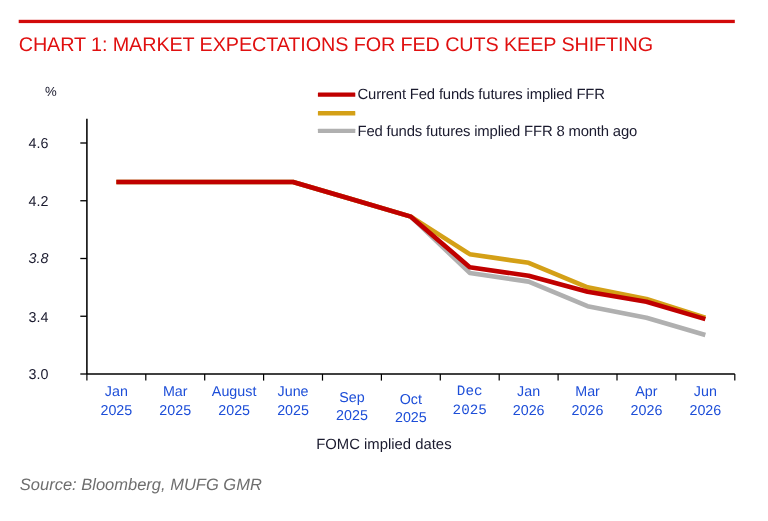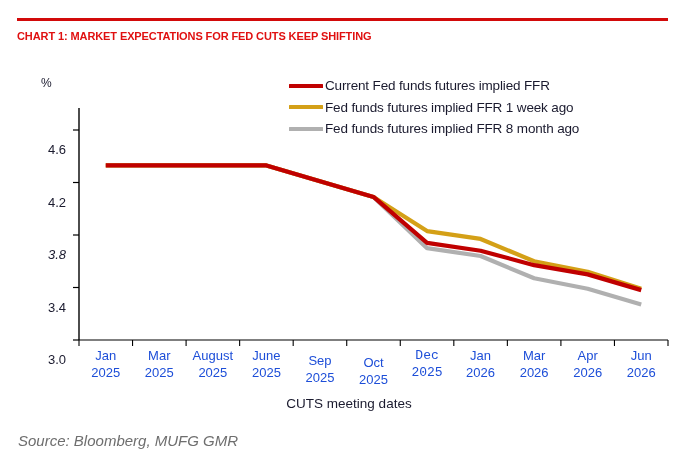--- a/index.html
+++ b/index.html
@@ -13,21 +13,21 @@
   }
   #chart-root{position:absolute;left:0;top:0;width:698px;height:474px;}
 
   .top-rule{
     position:absolute;left:17px;top:18px;width:651px;height:3px;
     background:#d20a0a;
   }
 
   .chart-title{
     position:absolute;left:17px;top:30px;
-    font-size:11px;font-weight:bold;letter-spacing:-0.1px;
+    font-size:18px;font-weight:normal;letter-spacing:-0.1px;
     color:#e01010;white-space:nowrap;
   }
 
   .y-unit{
     position:absolute;left:41px;top:76px;
     font-size:12px;color:#1a1a2e;
   }
 
   .legend{
     position:absolute;left:289px;top:79px;
@@ -43,23 +43,22 @@
   }
 
   .plot{
     position:absolute;left:0;top:0;width:698px;height:474px;
     pointer-events:none;
   }
 
   .ylabel{
     position:absolute;
     font-size:13px;color:#1a1a2e;
-    text-align:right;width:40px;
+    text-align:left;width:40px;
     transform:translateY(-50%);
-    margin-top:19px;
   }
 
   .xlabel{
     position:absolute;
     font-size:13px;color:#1d4ed8;
     text-align:center;width:60px;
     transform:translateX(-50%);
     line-height:16.5px;
   }
 
@@ -84,21 +83,20 @@
 
   <div class="y-unit">%</div>
 
   <div class="legend" id="legend">
       <div class="legend-row">
         <div class="legend-swatch" style="background: rgb(192, 0, 0);"></div>
         <div class="legend-label">Current Fed funds futures implied FFR</div>
       </div>
       <div class="legend-row">
         <div class="legend-swatch" style="background: rgb(212, 160, 23);"></div>
-        <div class="legend-label">Fed funds futures implied FFR 1 week ago</div>
       </div>
       <div class="legend-row">
         <div class="legend-swatch" style="background: rgb(176, 176, 176);"></div>
         <div class="legend-label">Fed funds futures implied FFR 8 month ago</div>
       </div>
     </div>
 
   <div id="axis-labels">
       <div class="ylabel" style="left: 26px; top: 340px;">3.0</div>
       <div class="ylabel" style="left: 26px; top: 287.5px;">3.4</div>
@@ -169,17 +167,17 @@
       <line x1="453.8181818181818" y1="340" x2="453.8181818181818" y2="346" stroke="#000" stroke-width="1.1"></line>
       <line x1="507.3636363636364" y1="340" x2="507.3636363636364" y2="346" stroke="#000" stroke-width="1.1"></line>
       <line x1="560.909090909091" y1="340" x2="560.909090909091" y2="346" stroke="#000" stroke-width="1.1"></line>
       <line x1="614.4545454545455" y1="340" x2="614.4545454545455" y2="346" stroke="#000" stroke-width="1.1"></line>
       <line x1="668" y1="340" x2="668" y2="346" stroke="#000" stroke-width="1.1"></line>
       <polyline points="105.77272727272728,165.43749999999994 159.3181818181818,165.43749999999994 212.86363636363637,165.43749999999994 266.4090909090909,165.43749999999994 319.9545454545455,181.18749999999997 373.5,196.9375 427.04545454545456,248.12499999999994 480.5909090909091,255.99999999999994 534.1363636363636,278.31249999999994 587.6818181818182,288.8125 641.2272727272727,304.5625" fill="none" stroke="#b0b0b0" stroke-width="4.2" stroke-linejoin="round" stroke-linecap="butt"></polyline>
       <polyline points="105.77272727272728,165.43749999999994 159.3181818181818,165.43749999999994 212.86363636363637,165.43749999999994 266.4090909090909,165.43749999999994 319.9545454545455,181.18749999999997 373.5,196.9375 427.04545454545456,231.06249999999997 480.5909090909091,238.93749999999997 534.1363636363636,261.25 587.6818181818182,271.75 641.2272727272727,288.8125" fill="none" stroke="#d4a017" stroke-width="4.2" stroke-linejoin="round" stroke-linecap="butt"></polyline>
       <polyline points="105.77272727272728,165.43749999999994 159.3181818181818,165.43749999999994 212.86363636363637,165.43749999999994 266.4090909090909,165.43749999999994 319.9545454545455,181.18749999999997 373.5,196.9375 427.04545454545456,242.87499999999994 480.5909090909091,250.74999999999994 534.1363636363636,265.1875 587.6818181818182,274.375 641.2272727272727,290.125" fill="none" stroke="#c00000" stroke-width="4.2" stroke-linejoin="round" stroke-linecap="butt"></polyline>
     </svg>
 
-  <div class="x-axis-title">CUTS meeting dates</div>
+  <div class="x-axis-title">FOMC implied dates</div>
 
   <div class="source">Source: Bloomberg, MUFG GMR</div>
 
 </div>
 
 </body></html>

